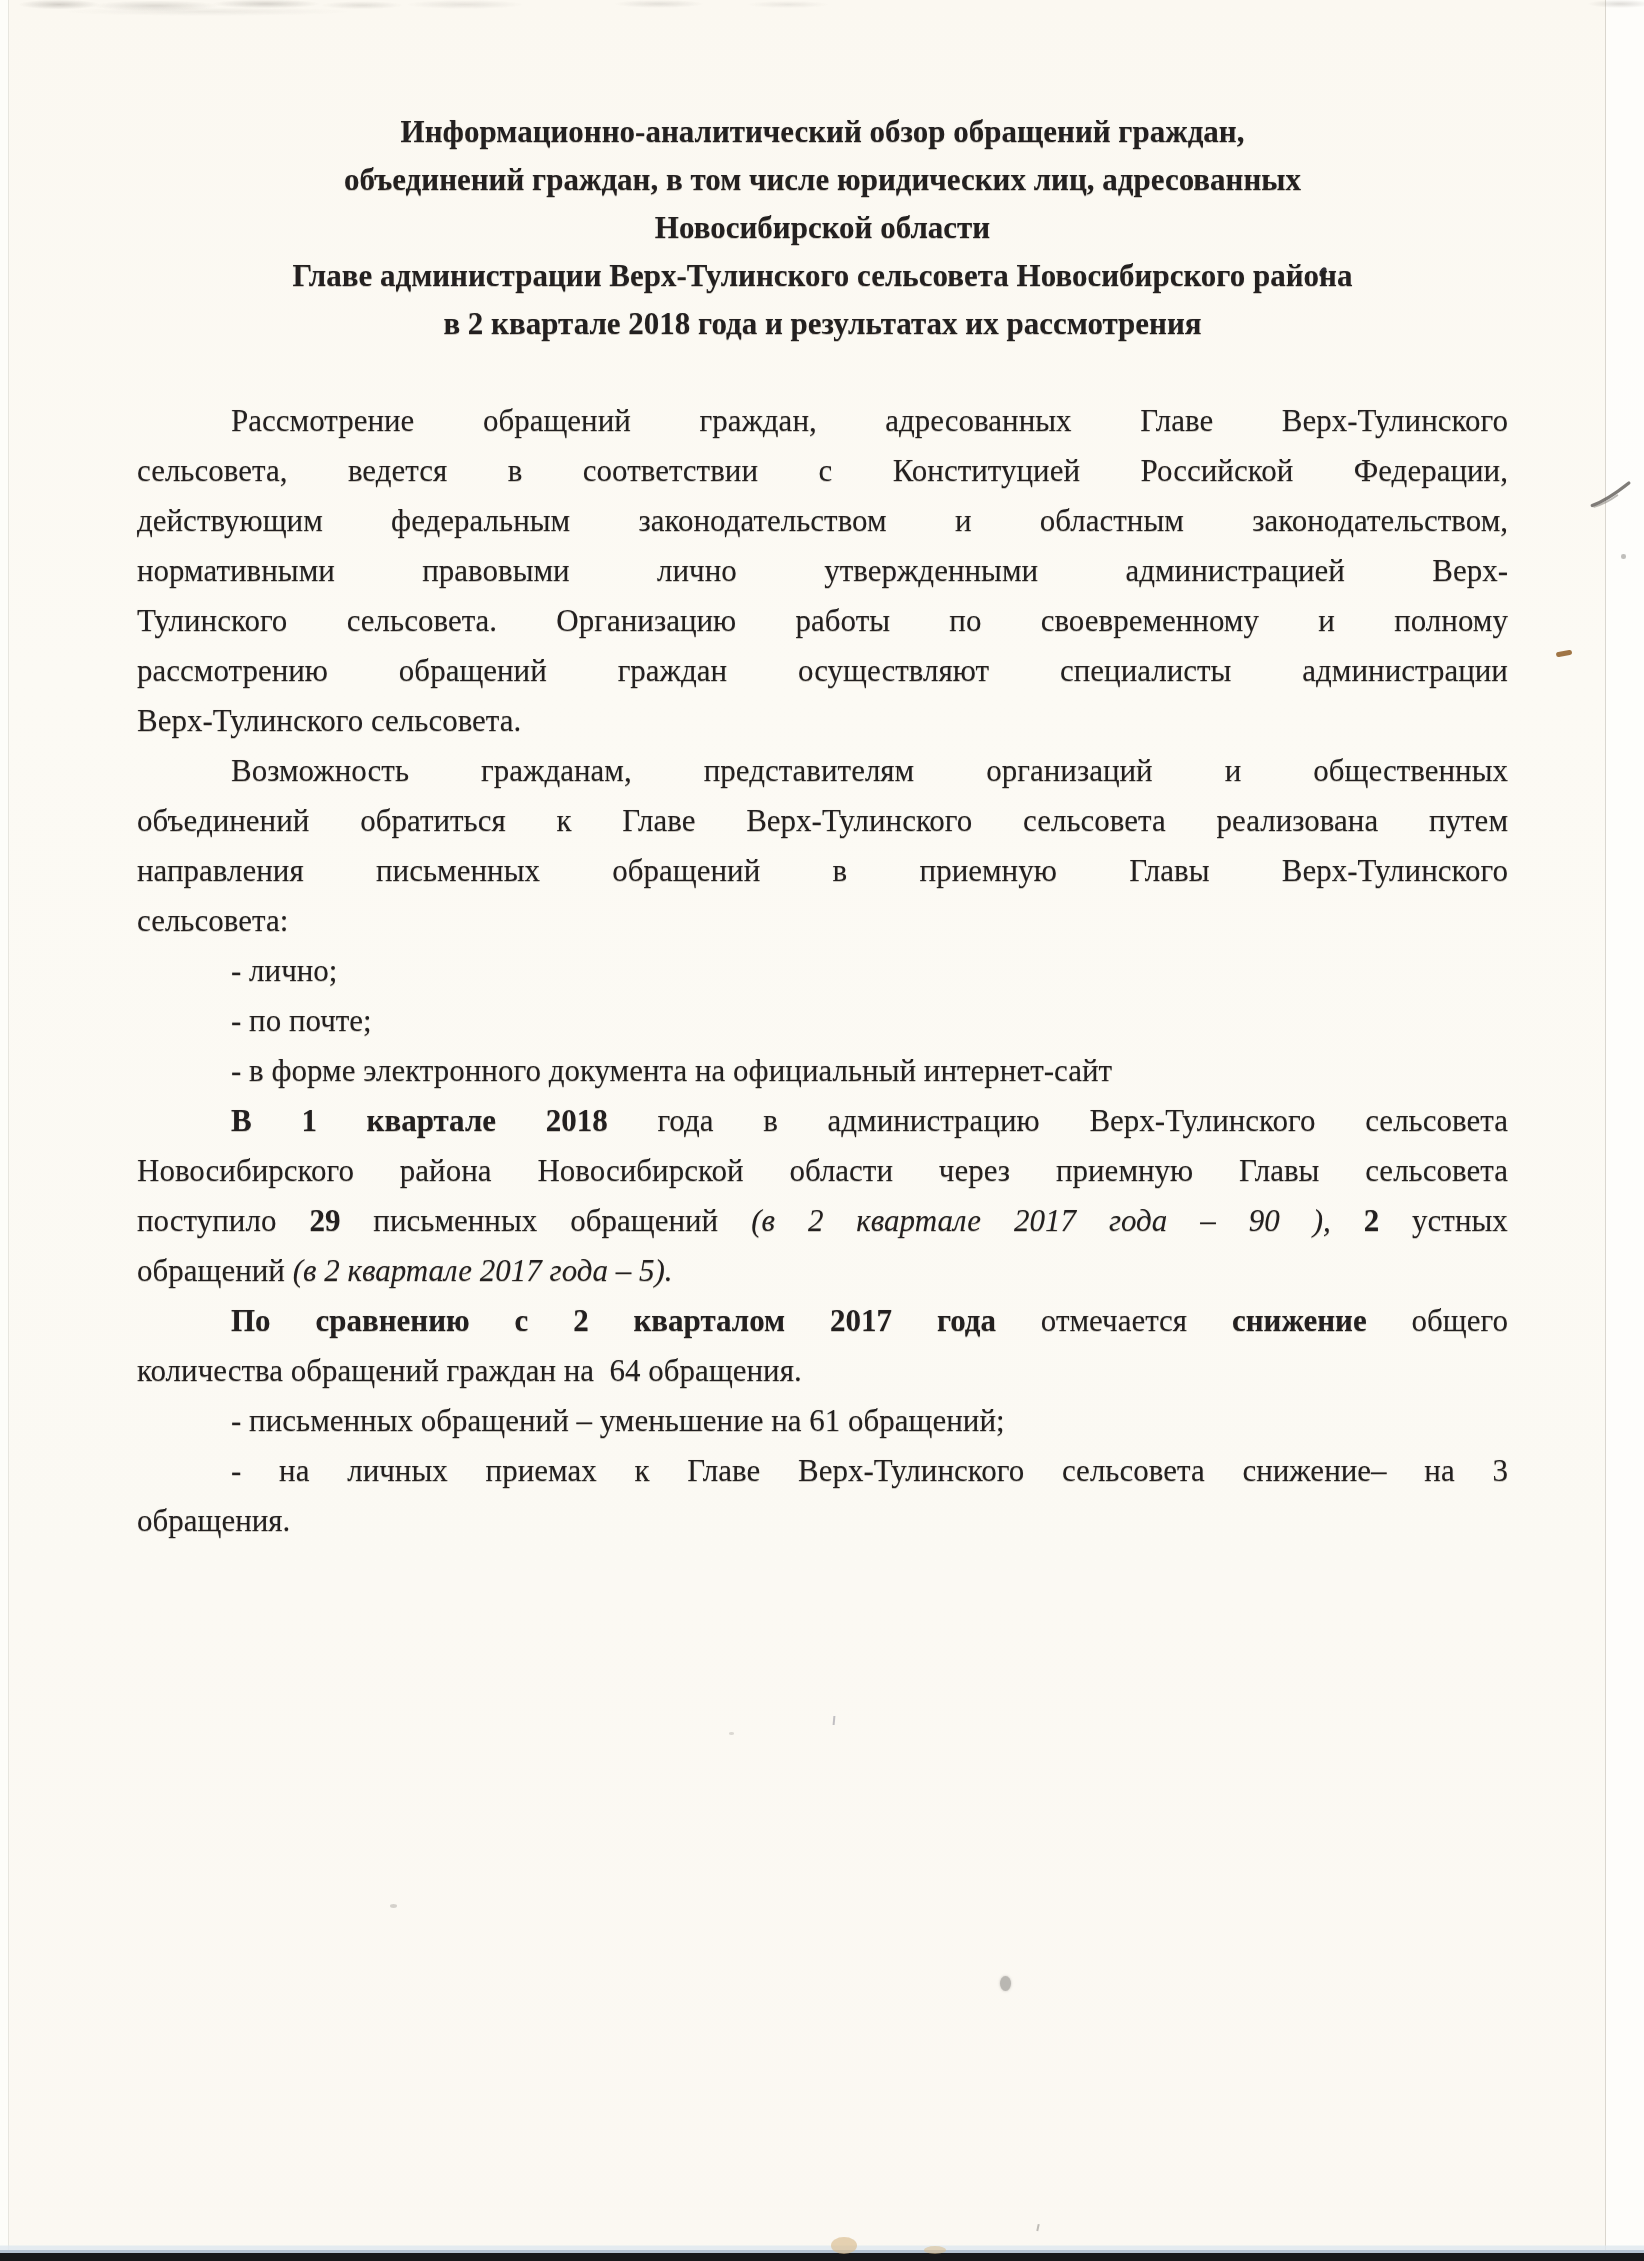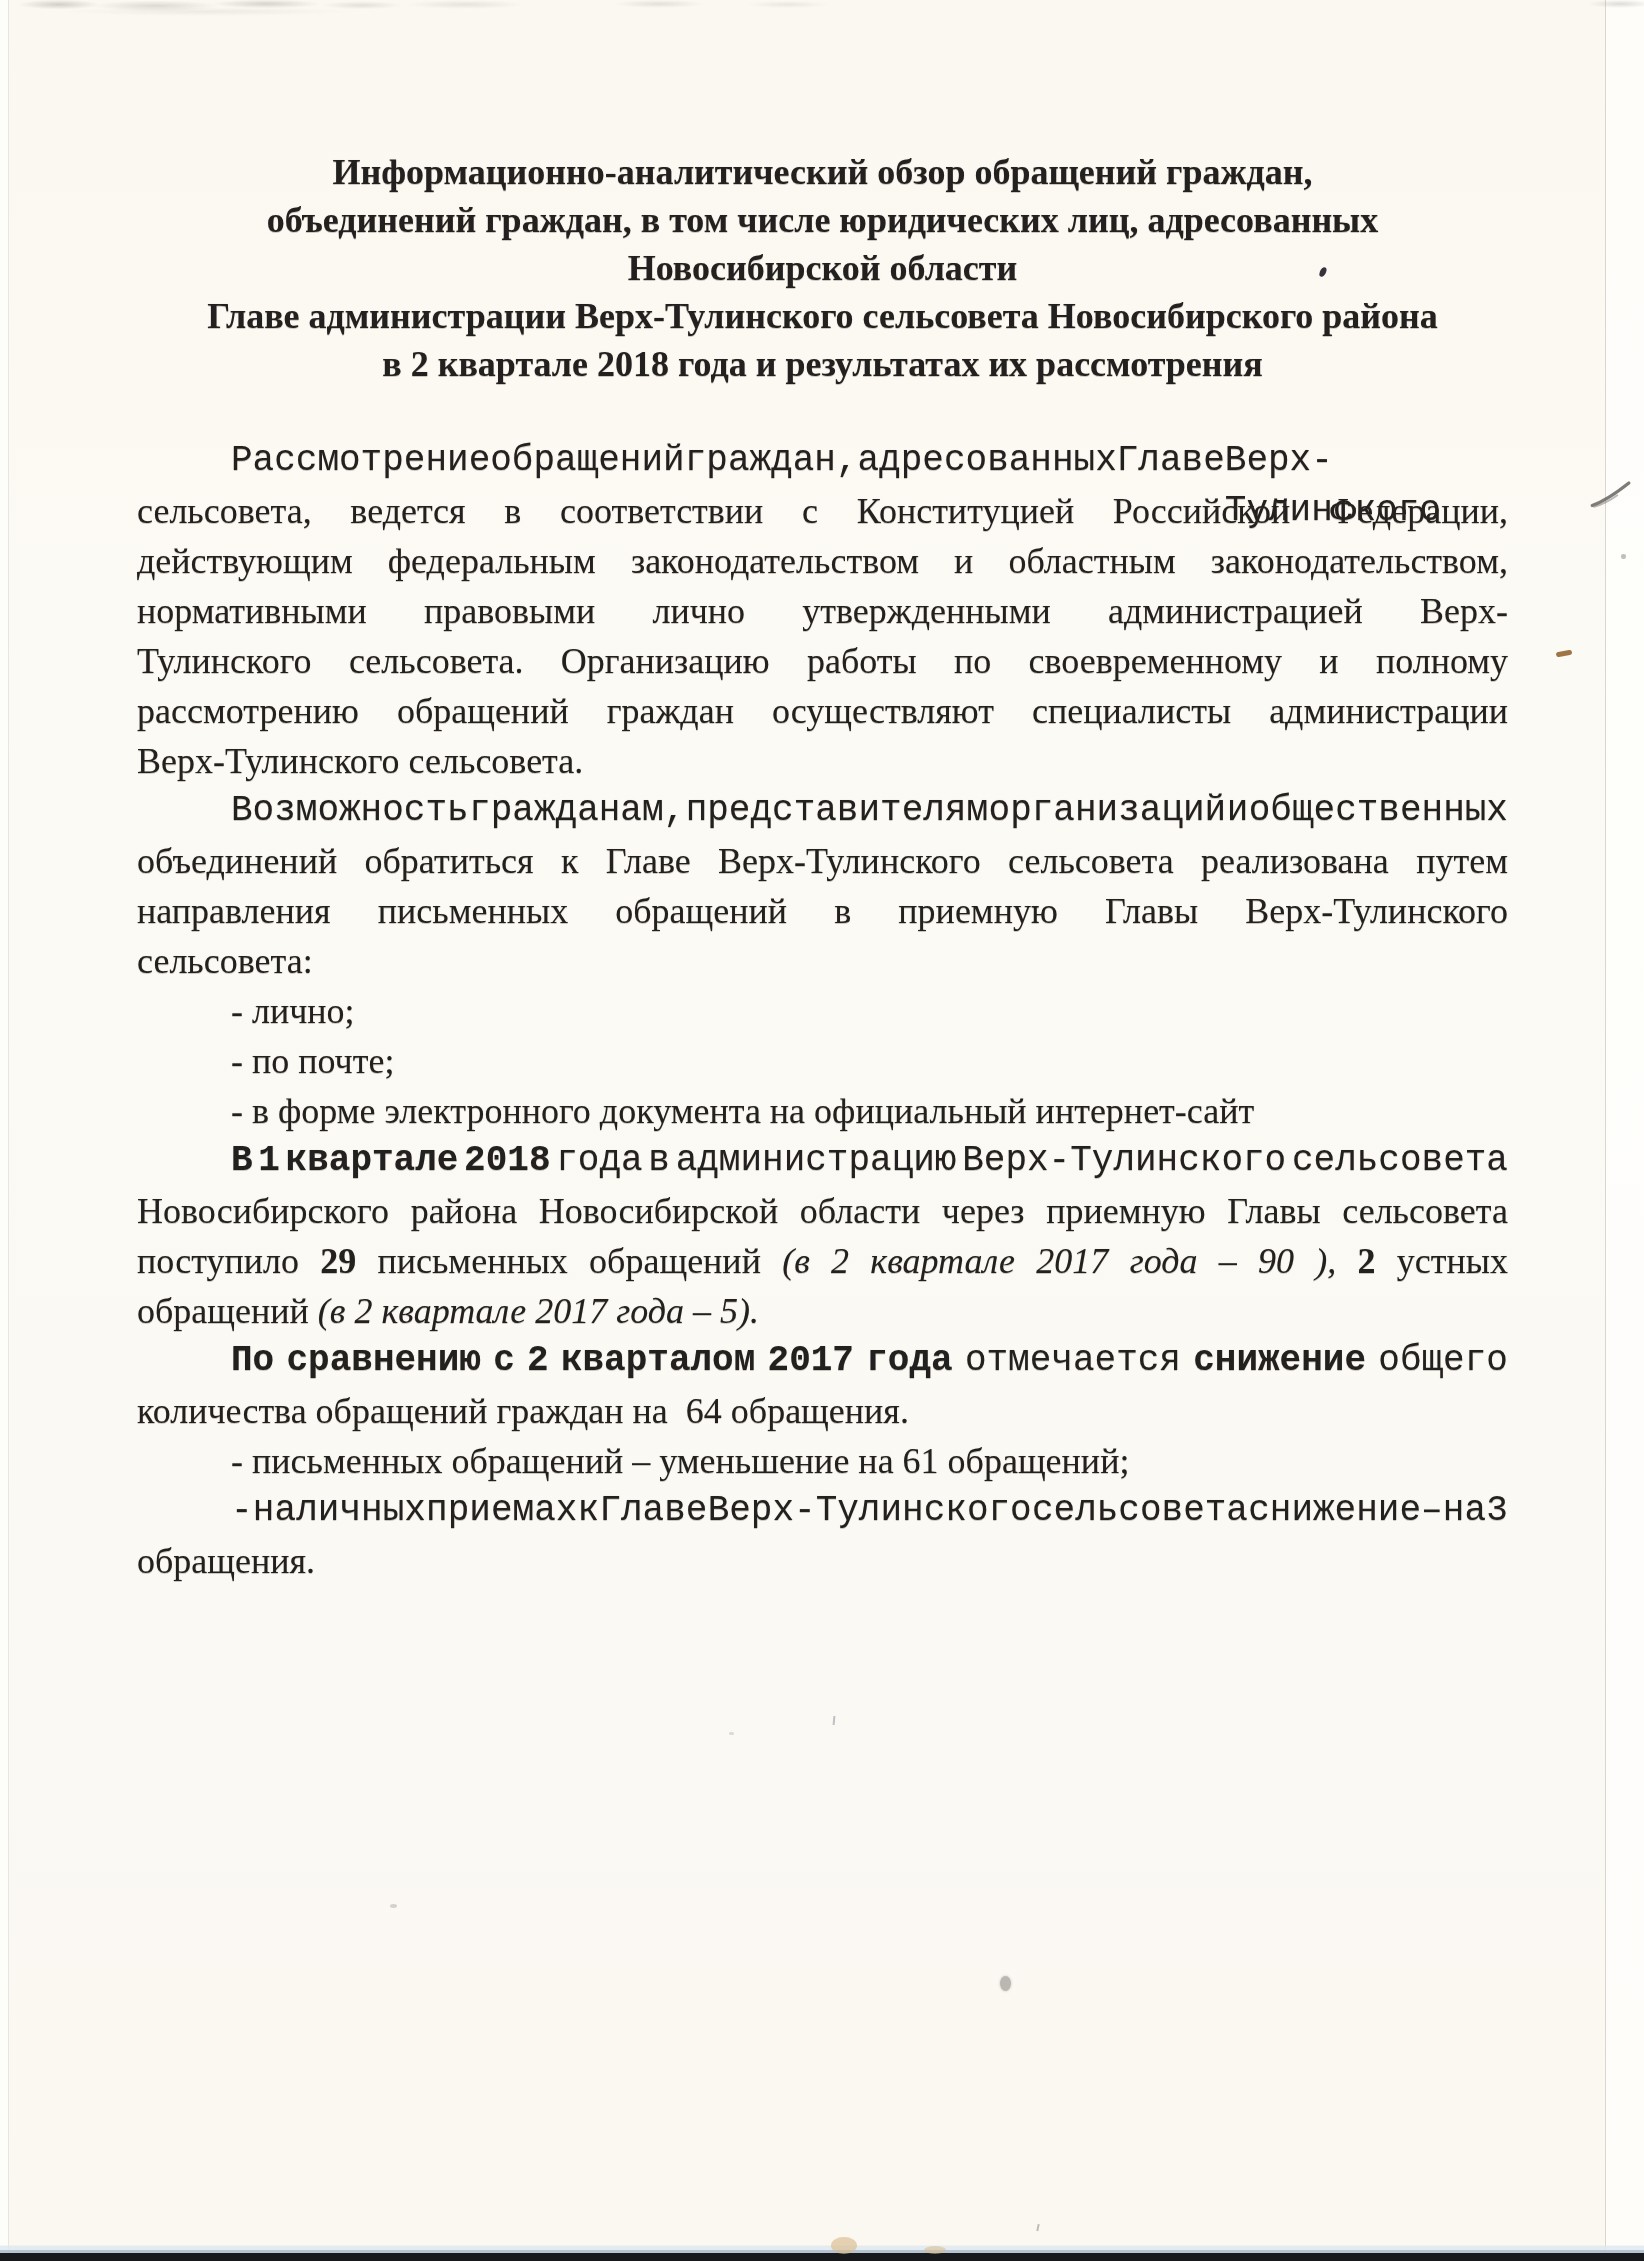--- a/index.html
+++ b/index.html
@@ -5,30 +5,29 @@
   html,body{margin:0;padding:0;}
   body{
     width:1645px;height:2261px;position:relative;overflow:hidden;
     background:linear-gradient(180deg,#fbf8f1 0%,#fcfaf4 30%,#fbf9f3 70%,#fbf8f2 100%);
     font-family:"Liberation Serif", serif;
     color:#232020;
   }
   
   .doc{
     position:absolute;left:137px;top:108px;width:1371px;
-    font-size:36px;
+    font-size:31px;
     text-shadow:0 0.6px 0.6px rgba(90,78,66,0.28), 0 0 1.3px rgba(110,100,90,0.18);
-    margin-top:40px;
   }
   .title-block{line-height:48px;font-weight:bold;}
   .title-line{text-align:center;white-space:nowrap;}
   .body-block{margin-top:48px;line-height:50px;}
   .bline{height:50px;}
   .jline{display:flex;justify-content:space-between;}
-  .jline.indent{padding-left:94px;font-family:Liberation Mono, monospace;}
+  .jline.indent{padding-left:94px;}
   .lline{white-space:pre;}
   .lline.indent{padding-left:94px;}
   .b{font-weight:bold;}
   .i{font-style:italic;}
   .u{text-decoration:underline;text-underline-offset:4.5px;text-decoration-thickness:1.9px;}
   
   .edge-left{position:absolute;left:0;top:0;bottom:0;width:7.7px;background:#fdfdf9;border-right:0.6px solid rgba(190,185,175,0.35);}
   .edge-right-line{position:absolute;left:1605px;top:0;bottom:0;width:1.3px;background:rgba(172,167,157,0.42);}
   .edge-right-strip{position:absolute;left:1606px;right:0;top:0;bottom:0;background:rgba(254,254,252,0.85);}
   .smudge-top{

